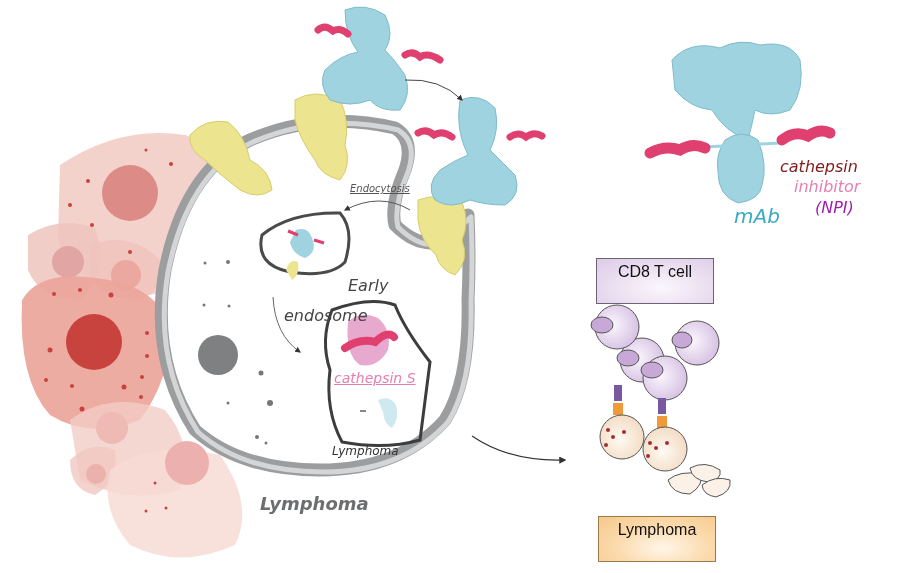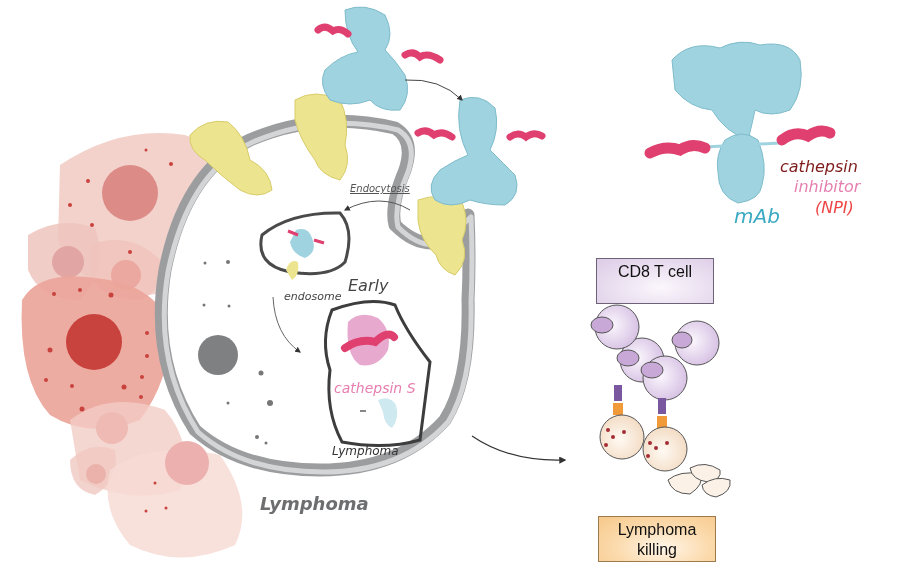--- a/index.html
+++ b/index.html
@@ -167,28 +167,27 @@
 
     <path d="M668,480 Q680,470 700,474 Q705,484 690,494 Q672,494 668,480 Z" fill="#fbf1e7" stroke="#555" stroke-width="1"></path>
     <path d="M690,468 Q705,460 720,470 Q722,480 708,482 Q692,480 690,468 Z" fill="#fbf1e7" stroke="#555" stroke-width="1"></path>
     <path d="M702,485 Q715,475 730,480 Q732,492 716,497 Q703,495 702,485 Z" fill="#fbf1e7" stroke="#555" stroke-width="1"></path>
   </g>
 </svg>
 
 <div class="lbl italic" style="left:734px;top:204px;font-size:20px;color:#3aa9c2;">mAb</div>
 <div class="lbl italic" style="left:780px;top:157px;font-size:16px;color:#7f1d1d;">cathepsin</div>
 <div class="lbl italic" style="left:794px;top:177px;font-size:16px;color:#e67fb0;text-align:right;">inhibitor</div>
-<div class="lbl italic" style="left:815px;top:198px;font-size:16px;color:#ef4444;">(NPI)</div>
+<div class="lbl italic" style="left:815px;top:198px;font-size:16px;color:#a21caf;">(NPI)</div>
 
 <div class="lbl italic" style="left:350px;top:183px;font-size:10px;color:#555;text-decoration:underline;">Endocytosis</div>
 <div class="lbl italic" style="left:300px;top:276px;font-size:16px;color:#444;margin-left:48px;">Early</div>
-<div class="lbl italic" style="left:284px;top:290px;font-size:11px;color:#444;">endosome</div>
-<div class="lbl italic" style="left:334px;top:380px;font-size:14px;color:#e67fb0;">cathepsin S</div>
+<div class="lbl italic" style="left:284px;top:306px;font-size:16px;color:#444;">endosome</div>
+<div class="lbl italic" style="left:334px;top:370px;font-size:14px;color:#e67fb0;text-decoration:underline;">cathepsin S</div>
 <div class="lbl italic" style="left:332px;top:444px;font-size:12px;color:#333;">Lymphoma</div>
 <div class="lbl italic" style="left:260px;top:493px;font-size:18px;font-weight:bold;color:#6d6e70;">Lymphoma</div>
 
 <div class="box box-cd8">
   <div>CD8 T cell</div>
 </div>
 <div class="box box-kill">
   <div>Lymphoma</div>
-  <div>killing</div>
 </div>
 
 </body></html>

